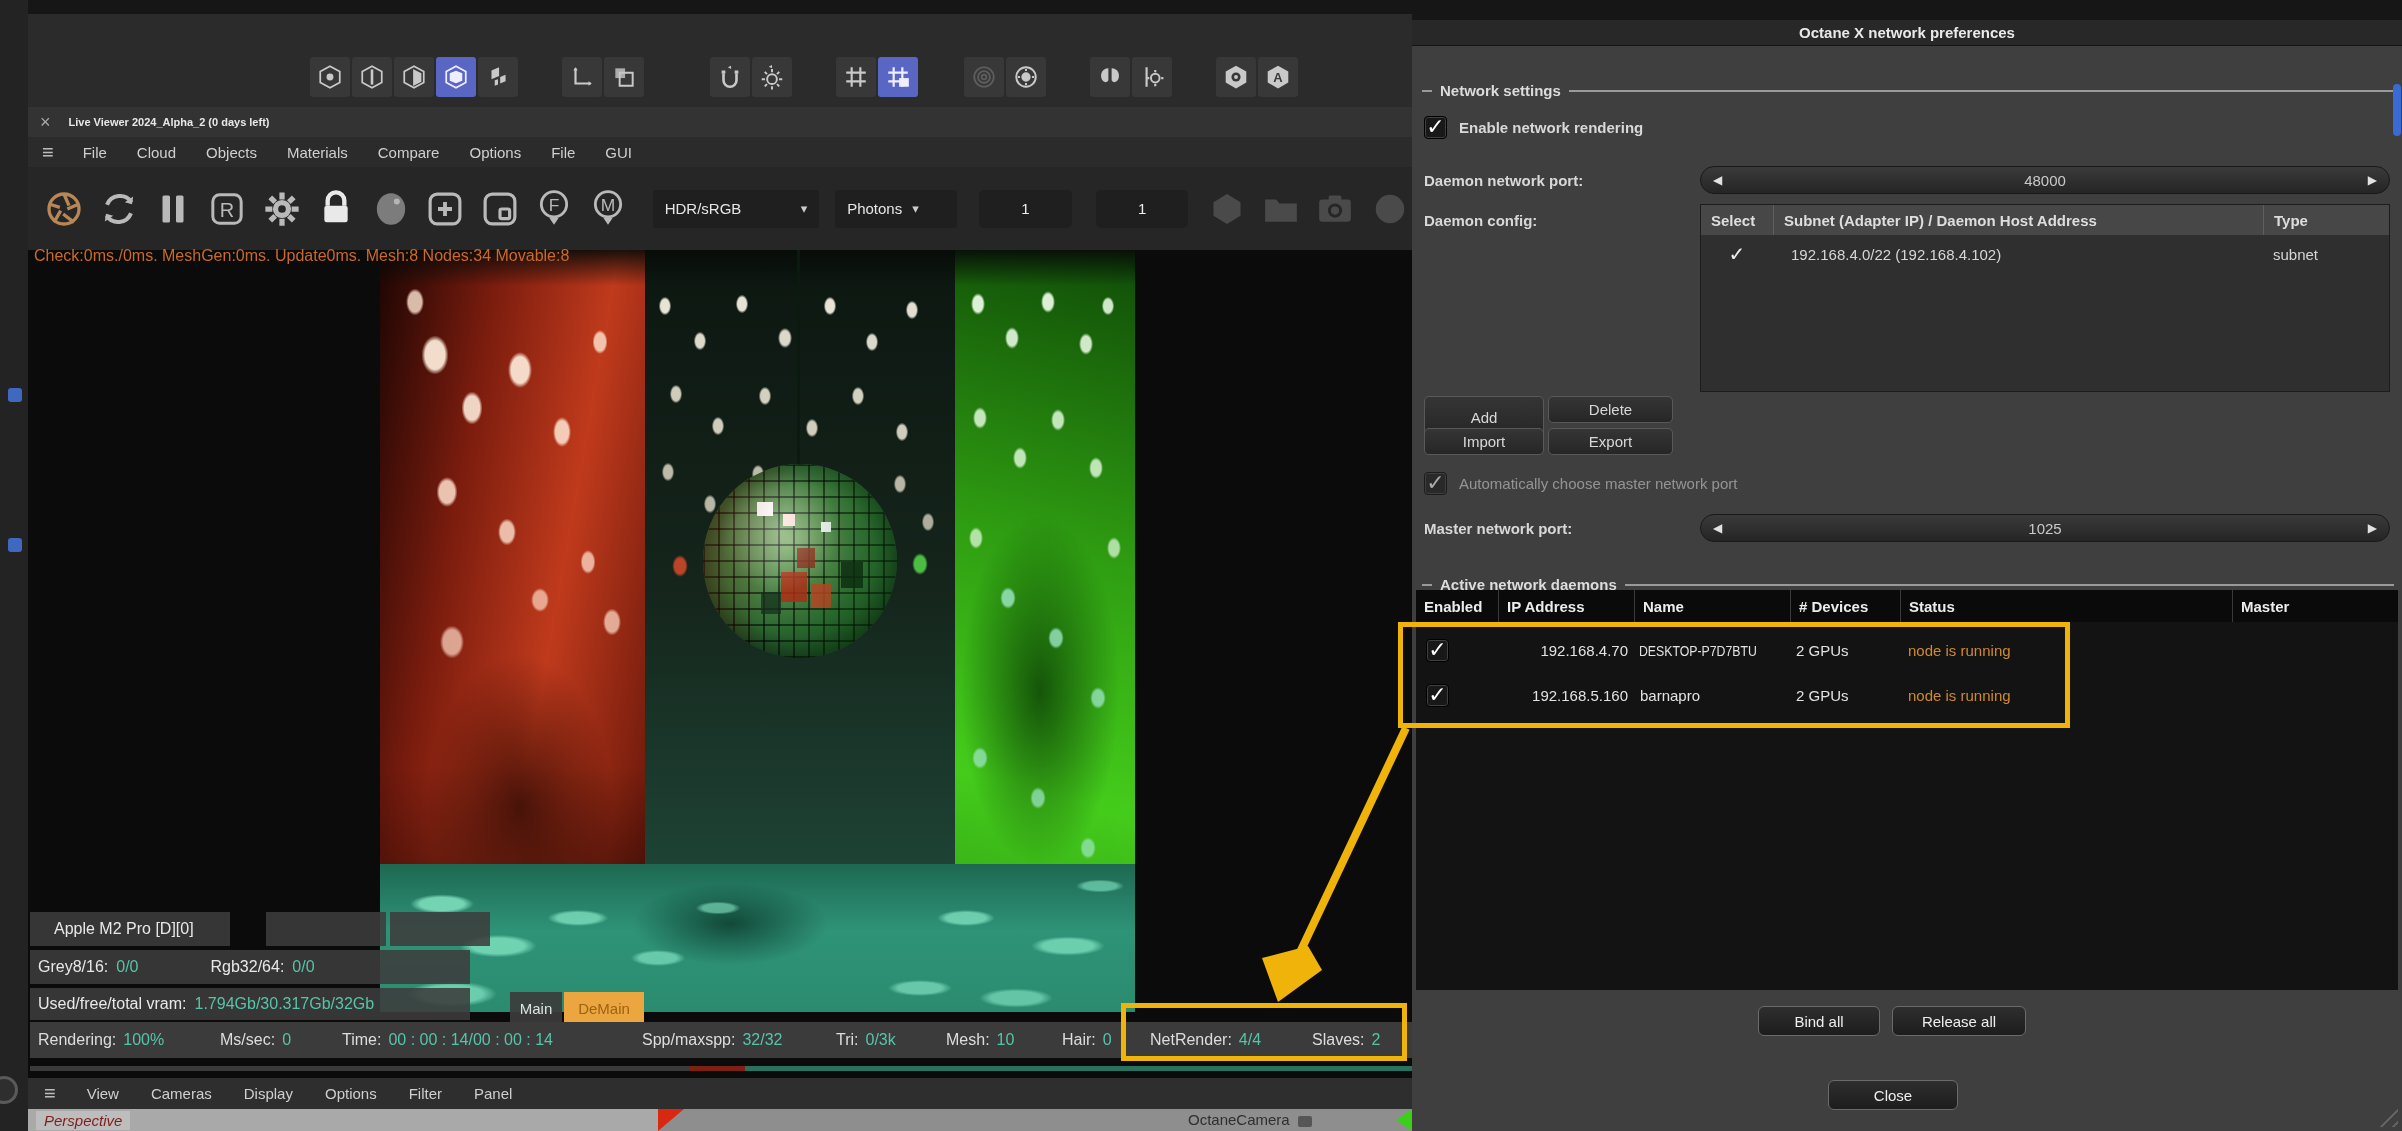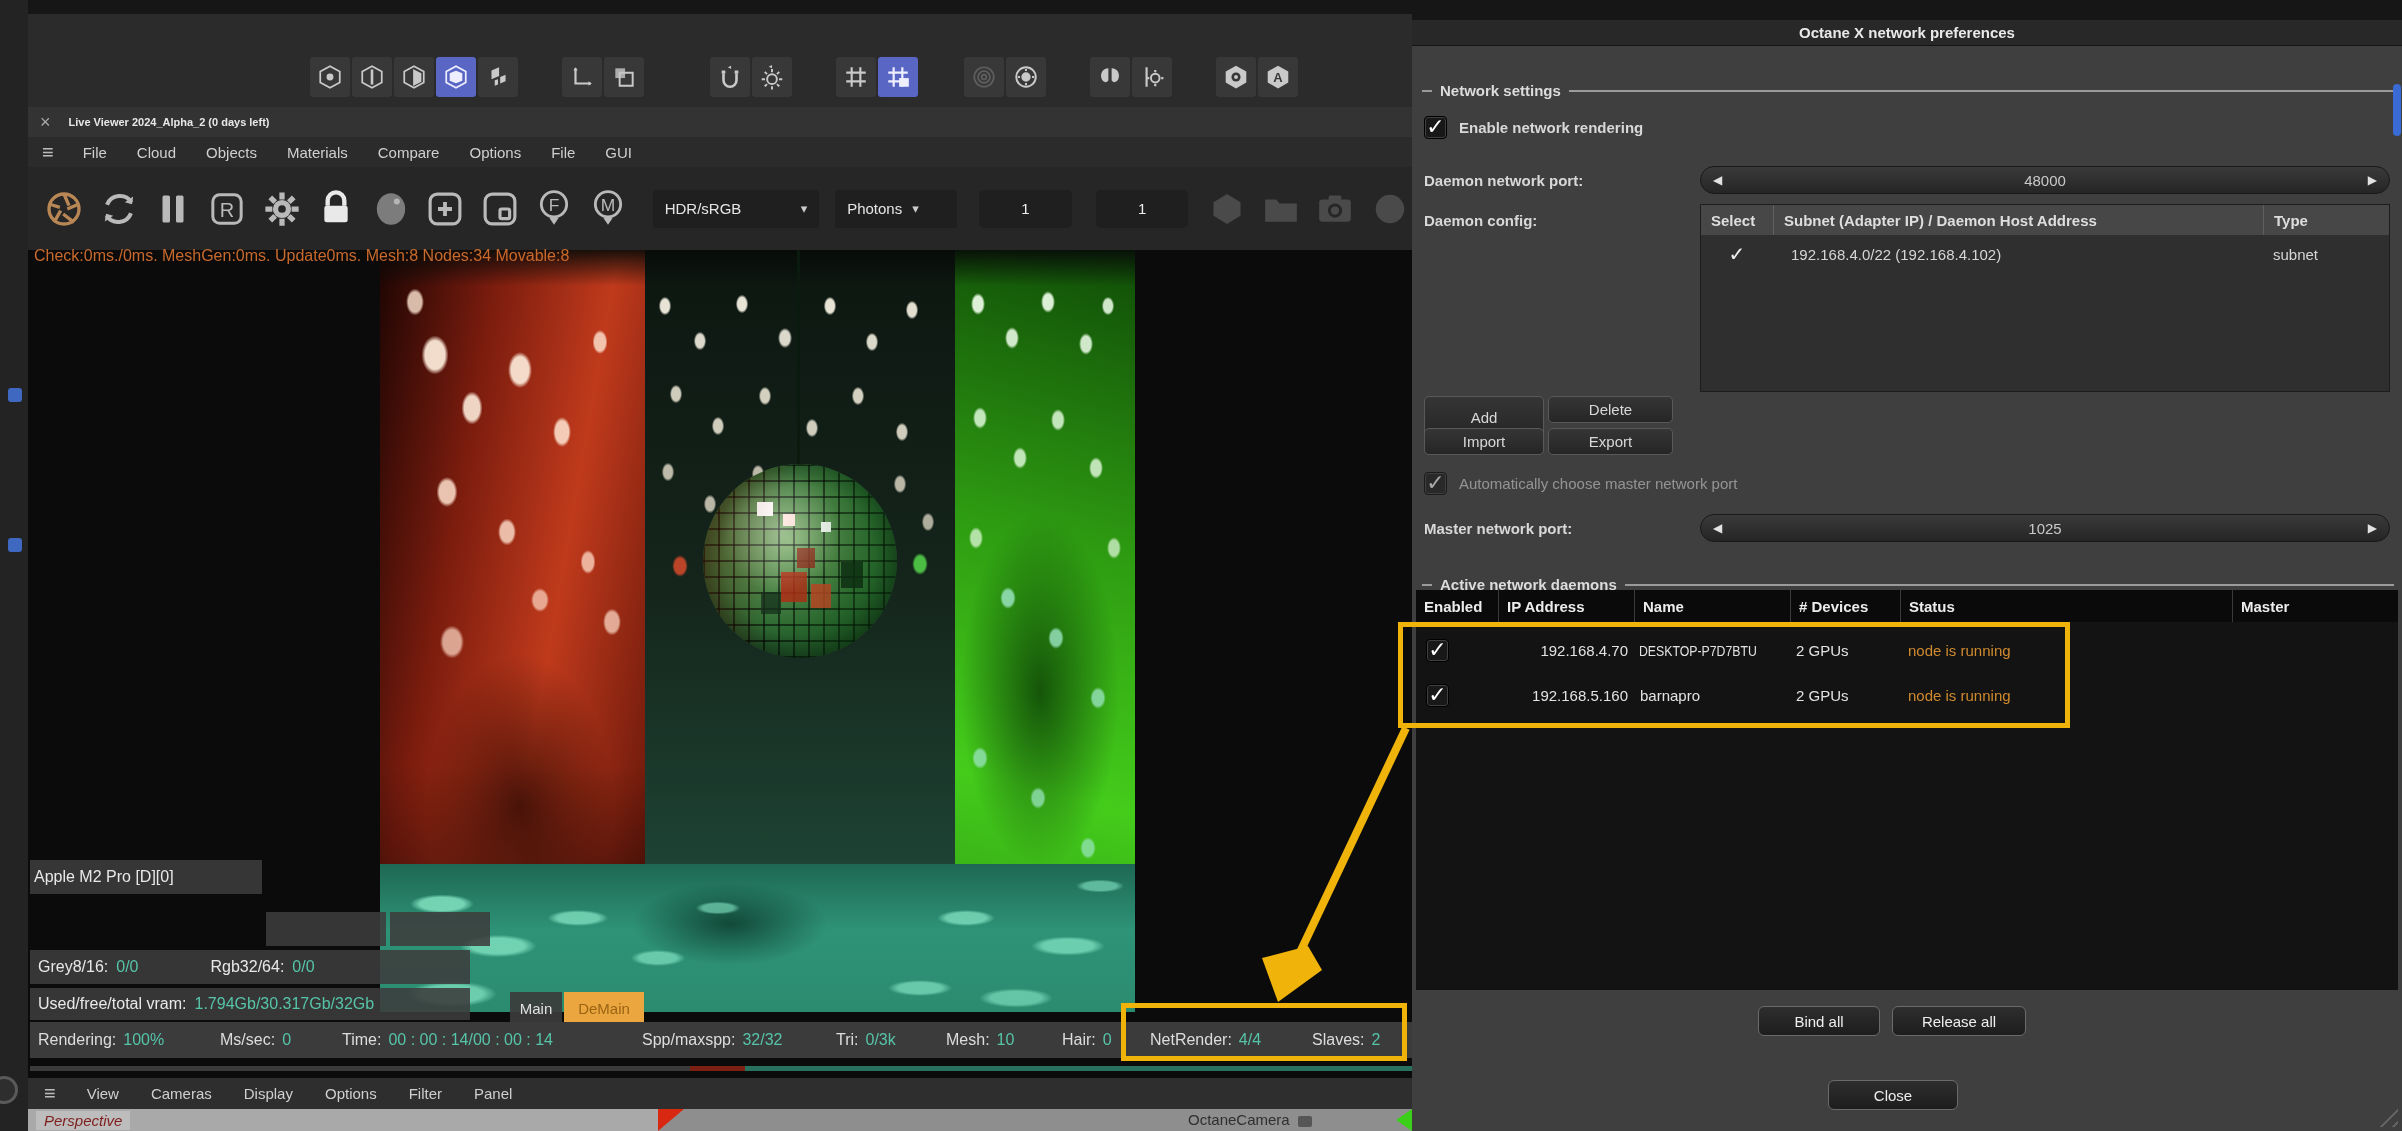--- a/index.html
+++ b/index.html
@@ -459,21 +459,21 @@
         <div class="tile" style="left:80px;top:50px;width:12px;height:12px;background:#ffe2da"></div>
         <div class="tile" style="left:118px;top:58px;width:10px;height:10px;background:#fff"></div>
         <div class="tile" style="left:138px;top:98px;width:22px;height:26px;background:rgba(13,31,18,.8)"></div>
         <div class="tile" style="left:58px;top:128px;width:20px;height:22px;background:rgba(22,48,28,.75)"></div>
       </div>
     </div>
   </div>
 
   <div class="abs debug">Check:0ms./0ms. MeshGen:0ms. Update0ms. Mesh:8 Nodes:34 Movable:8</div>
 
-  <div class="abs ovl" style="left:30px;top:860px;width:232px;height:34px;padding-left:4px">
+  <div class="abs ovl" style="left:30px;top:912px;width:200px;height:34px;padding-left:24px">
     <span>Apple M2 Pro [D][0]</span>
   </div>
   <div class="abs ovl" style="left:266px;top:912px;width:120px;height:34px"></div>
   <div class="abs ovl" style="left:390px;top:912px;width:100px;height:34px"></div>
   <div class="abs ovl" style="left:30px;top:950px;width:440px;height:34px;padding-left:8px;gap:8px">
     <span>Grey8/16:</span>
     <span class="teal">0/0</span>
     <span style="margin-left:64px">Rgb32/64:</span>
     <span class="teal">0/0</span>
   </div>

